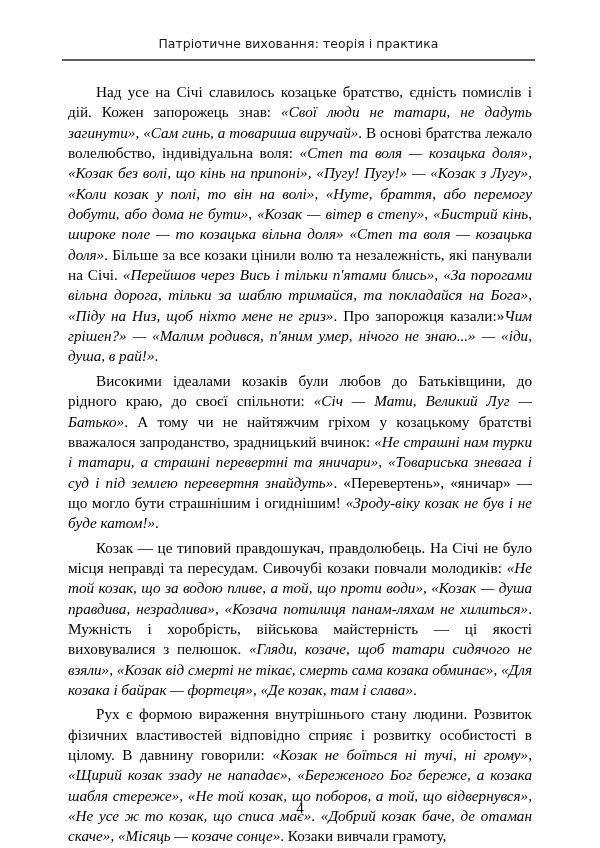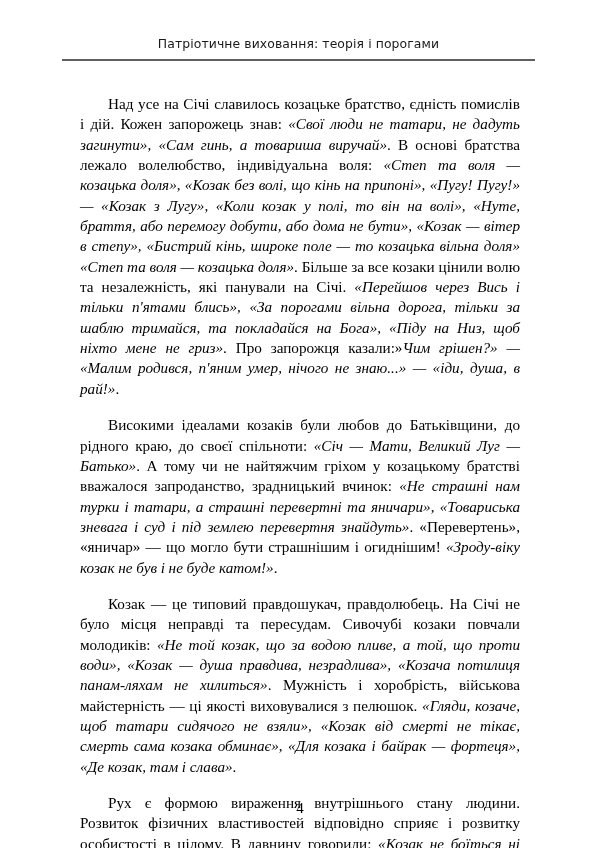--- a/index.html
+++ b/index.html
@@ -54,21 +54,21 @@
     font-size: 15.2px;
     line-height: 20.35px;
     text-align: justify;
     text-justify: inter-word;
     -webkit-hyphens: none;
     hyphens: none;
     word-spacing: -0.1px;
   }
 
   .text-column p {
-    margin: 16px;
+    margin: 4px;
     text-indent: 28px;
   }
 
   .text-column p:last-of-type {
     text-align: justify;
     font-family: Liberation Serif, serif;
   }
 
   
   .pv {
@@ -90,21 +90,21 @@
     font-size: 15px;
     line-height: 20px;
     color: #000000;
   }
 </style>
 </head>
 <body>
 
 <div class="page">
 
-  <div class="running-header">Патріотичне виховання: теорія і порогами</div>
+  <div class="running-header">Патріотичне виховання: теорія і практика</div>
 
   <div class="header-rule"></div>
 
   <div class="text-column">
     <p><span class="q">Над усе на Січі славилось козацьке братство, єдність помислів і дій. Кожен запорожець знав: </span><span class="pv">«Свої люди не татари, не дадуть загинути», «Сам гинь, а товариша виручай»</span><span class="q">. В основі братства лежало волелюбство, індивідуальна воля: </span><span class="pv">«Степ та воля — козацька доля», «Козак без волі, що кінь на припоні», «Пугу! Пугу!» — «Козак з Лугу», «Коли козак у полі, то він на волі», «Нуте, браття, або перемогу добути, або дома не бути», «Козак — вітер в степу», «Бистрий кінь, широке поле — то козацька вільна доля» «Степ та воля — козацька доля»</span><span class="q">. Більше за все козаки цінили волю та незалежність, які панували на Січі. </span><span class="pv">«Перейшов через Вись і тільки п'ятами блись», «За порогами вільна дорога, тільки за шаблю тримайся, та покладайся на Бога», «Піду на Низ, щоб ніхто мене не гриз»</span><span class="q">. Про запорожця казали:»</span><span class="pv">Чим грішен?» — «Малим родився, п'яним умер, нічого не знаю...» — «іди, душа, в рай!»</span><span class="q">.</span></p>
     <p><span class="q">Високими ідеалами козаків були любов до Батьківщини, до рідного краю, до своєї спільноти: </span><span class="pv">«Січ — Мати, Великий Луг — Батько»</span><span class="q">. А тому чи не найтяжчим гріхом у козацькому братстві вважалося запроданство, зрадницький вчинок: </span><span class="pv">«Не страшні нам турки і татари, а страшні перевертні та яничари», «Товариська зневага і суд і під землею перевертня знайдуть»</span><span class="q">. «Перевертень», «яничар» — що могло бути страшнішим і огиднішим! </span><span class="pv">«Зроду-віку козак не був і не буде катом!»</span><span class="q">.</span></p>
     <p><span class="q">Козак — це типовий правдошукач, правдолюбець. На Січі не було місця неправді та пересудам. Сивочубі козаки повчали молодиків: </span><span class="pv">«Не той козак, що за водою пливе, а той, що проти води», «Козак — душа правдива, незрадлива», «Козача потилиця панам-ляхам не хилиться»</span><span class="q">. Мужність і хоробрість, військова майстерність — ці якості виховувалися з пелюшок. </span><span class="pv">«Гляди, козаче, щоб татари сидячого не взяли», «Козак від смерті не тікає, смерть сама козака обминає», «Для козака і байрак — фортеця», «Де козак, там і слава»</span><span class="q">.</span></p>
     <p><span class="q">Рух є формою вираження внутрішнього стану людини. Розвиток фізичних властивостей відповідно сприяє і розвитку особистості в цілому. В давнину говорили: </span><span class="pv">«Козак не боїться ні тучі, ні грому», «Щирий козак ззаду не нападає», «Береженого Бог береже, а козака шабля стереже», «Не той козак, що поборов, а той, що відвернувся», «Не усе ж то козак, що списа має»</span><span class="q">. </span><span class="pv">«Добрий козак баче, де отаман скаче», «Місяць — козаче сонце»</span><span class="q">. Козаки вивчали грамоту,</span></p>
   </div>
 

